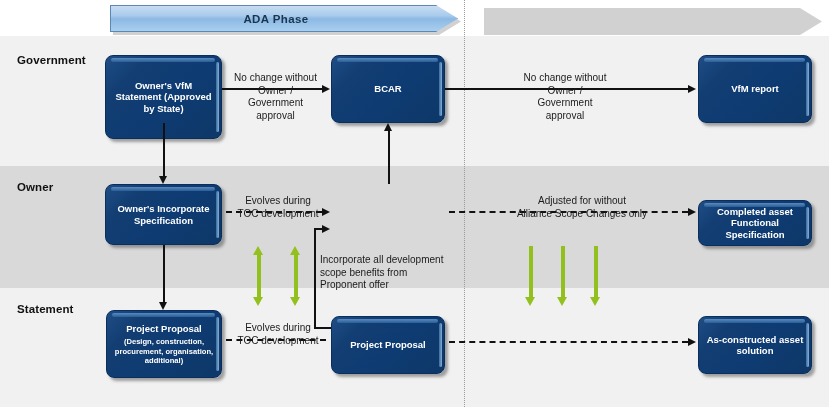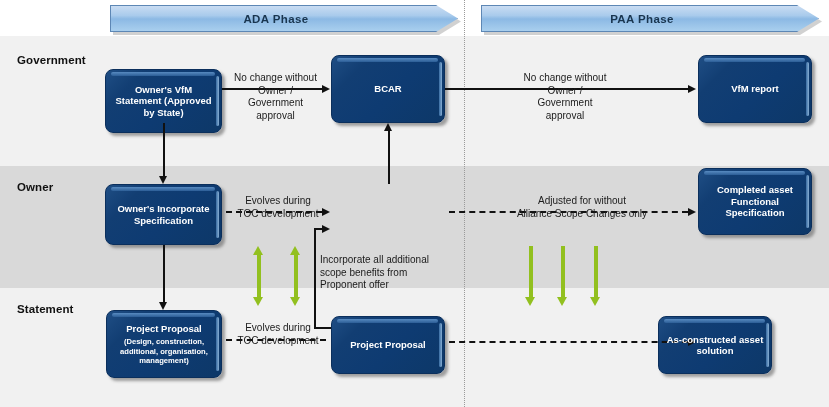--- a/index.html
+++ b/index.html
@@ -129,29 +129,29 @@
   }
   .node-sub {
     font-size: 7.6px;
     font-weight: bold;
     line-height: 9.4px;
     margin-top: 3px;
     position: relative;
     z-index: 2;
   }
 
-  #node-vfm-statement { left:105px; top:69px;  width:117px; height:64px; }
+  #node-vfm-statement { left:105px; top:55px;  width:117px; height:84px; }
   #node-bcar          { left:331px; top:55px;  width:114px; height:68px; }
   #node-vfm-report    { left:698px; top:55px;  width:114px; height:68px; }
   #node-own-func      { left:105px; top:184px; width:117px; height:61px; }
   #node-paa-func      { left:331px; top:184px; width:114px; height:61px; }
-  #node-completed     { left:698px; top:168px; width:114px; height:67px; }
+  #node-completed     { left:698px; top:200px; width:114px; height:46px; }
   #node-proj-left     { left:106px; top:310px; width:116px; height:68px; }
   #node-proj-right    { left:331px; top:316px; width:114px; height:58px; }
-  #node-asconstructed { left:658px; top:316px; width:114px; height:58px; }
+  #node-asconstructed { left:698px; top:316px; width:114px; height:58px; }
 
   
   .hline {
     position: absolute;
     height: 0;
     border-top: 2px solid #111111;
   }
   .vline {
     position: absolute;
     width: 0;
@@ -234,23 +234,20 @@
   <div class="band band-own"></div>
   <div class="band band-all"></div>
 
   <div class="divider" style="left:464px;"></div>
 
   <div class="phase-shadow" id="phase-ada-shadow"></div>
   <div class="phase" id="phase-ada">
     <span class="phase-text">ADA Phase</span>
   </div>
   <div class="phase-shadow" id="phase-paa-shadow"></div>
-  <div class="phase" id="phase-paa">
-    <span class="phase-text">PAA Phase</span>
-  </div>
 
   <div class="band-label lbl-gov">Government</div>
   <div class="band-label lbl-own">Owner</div>
   <div class="band-label lbl-all">Statement</div>
 
   <div class="node" id="node-vfm-statement">
     <div class="node-title">Owner's VfM Statement (Approved by State)</div>
   </div>
 
   <div class="node" id="node-vfm-report">
@@ -300,21 +297,21 @@
   <div class="edge-label" style="left:492px; top:195px; width:180px;">Adjusted for without
 Alliance Scope Changes only</div>
 
   <div class="vline" style="left:163px; top:245px; height:57px;"></div>
   <div class="arrowhead-d" style="left:158.5px; top:302px;"></div>
 
   <div class="vline" style="left:314px; top:228px; height:100px;"></div>
   <div class="hline" style="left:314px; top:228px; width:10px;"></div>
   <div class="hline" style="left:314px; top:327px; width:19px;"></div>
   <div class="arrowhead-r" style="left:322px; top:224.5px;"></div>
-  <div class="edge-label left-align" style="left:320px; top:254px; width:140px;">Incorporate all additional
+  <div class="edge-label left-align" style="left:320px; top:254px; width:140px;">Incorporate all development
 scope benefits from
 Proponent offer</div>
 
   <div class="garrow" style="left:253px; top:246px; height:60px;">
     <div class="head-up" style="top:0;"></div>
     <div class="stem" style="top:9px; height:42px;"></div>
     <div class="head-down" style="top:51px;"></div>
   </div>
   <div class="garrow" style="left:290px; top:246px; height:60px;">
     <div class="head-up" style="top:0;"></div>
@@ -330,21 +327,21 @@
     <div class="stem" style="top:0; height:51px;"></div>
     <div class="head-down" style="top:51px;"></div>
   </div>
   <div class="garrow" style="left:590px; top:246px; height:60px;">
     <div class="stem" style="top:0; height:51px;"></div>
     <div class="head-down" style="top:51px;"></div>
   </div>
 
   <div class="node" id="node-proj-left">
     <div class="node-title">Project  Proposal</div>
-    <div class="node-sub">(Design, construction, additional, organisation, management)</div>
+    <div class="node-sub">(Design, construction, procurement, organisation, additional)</div>
   </div>
 
   <div class="node" id="node-proj-right">
     <div class="node-title">Project Proposal</div>
   </div>
 
   <div class="node" id="node-asconstructed">
     <div class="node-title">As-constructed asset solution</div>
   </div>
 

